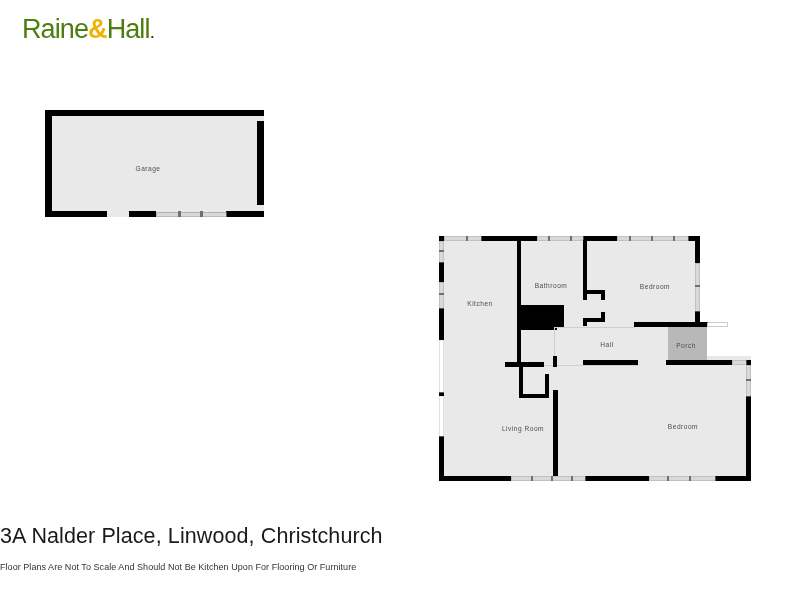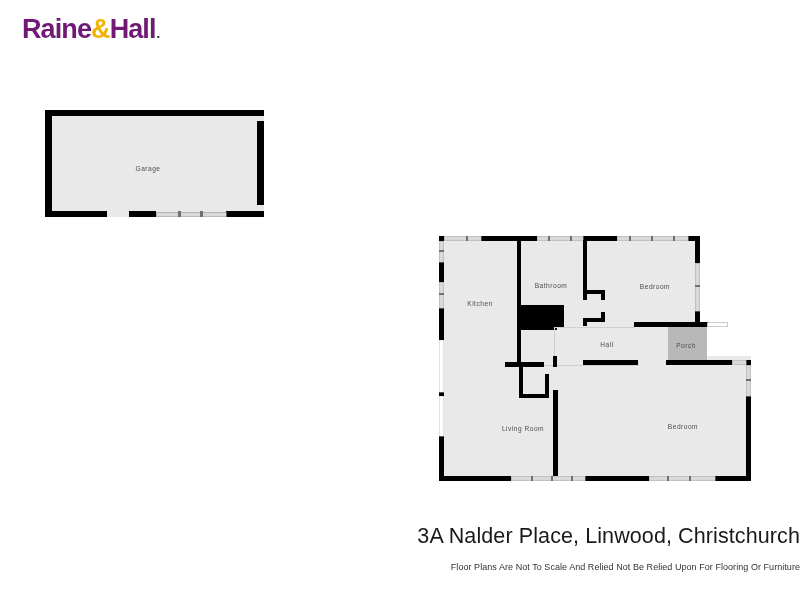--- a/index.html
+++ b/index.html
@@ -21,24 +21,24 @@
     position: absolute;
     left: 22px;
     top: 16px;
     height: 34px;
     display: flex;
     align-items: baseline;
     user-select: none;
   }
   #brand .word {
     font-family: "Liberation Sans", sans-serif;
-    font-weight: bold;
+    font-weight: normal;
     font-size: 27px;
     letter-spacing: -0.9px;
-    color: #701a75;
+    color: #4d7c0f;
     line-height: 1;
   }
   #brand .amp {
     font-family: "Liberation Sans", sans-serif;
     font-weight: bold;
     font-size: 27px;
     color: #f2b203;
     line-height: 1;
     letter-spacing: -0.9px;
   }
@@ -59,21 +59,21 @@
     width: 800px;
     height: 600px;
   }
 
   
   #title-block {
     position: absolute;
     left: 0;
     top: 524px;
     width: 800px;
-    text-align: right;
+    text-align: left;
   }
   #plan-title {
     font-family: "Liberation Sans", sans-serif;
     font-size: 21.5px;
     color: #1a1a1a;
     letter-spacing: 0.1px;
     line-height: 1.2;
   }
   #plan-disclaimer {
     margin-top: 12px;
@@ -280,14 +280,14 @@
     <text class="room-label" x="655" y="287">Bedroom</text>
     <text class="room-label" x="607" y="345">Hall</text>
     <text class="room-label" x="686" y="346">Porch</text>
     <text class="room-label" x="523" y="429">Living Room</text>
     <text class="room-label" x="683" y="427">Bedroom</text>
   </g>
 </svg>
 
 <div id="title-block">
   <div id="plan-title">3A Nalder Place, Linwood, Christchurch</div>
-  <div id="plan-disclaimer">Floor Plans Are Not To Scale And Relied Not Be Relied Upon For Flooring Or Furniture</div>
+  <div id="plan-disclaimer">Floor Plans Are Not To Scale And Should Not Be Kitchen Upon For Flooring Or Furniture</div>
 </div>
 
 </body></html>

